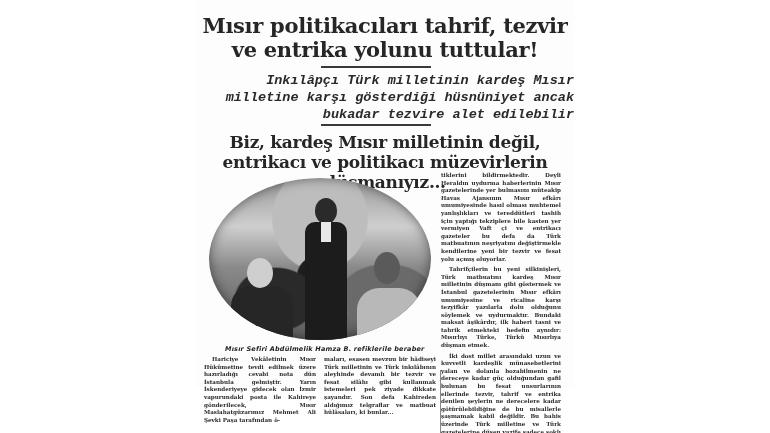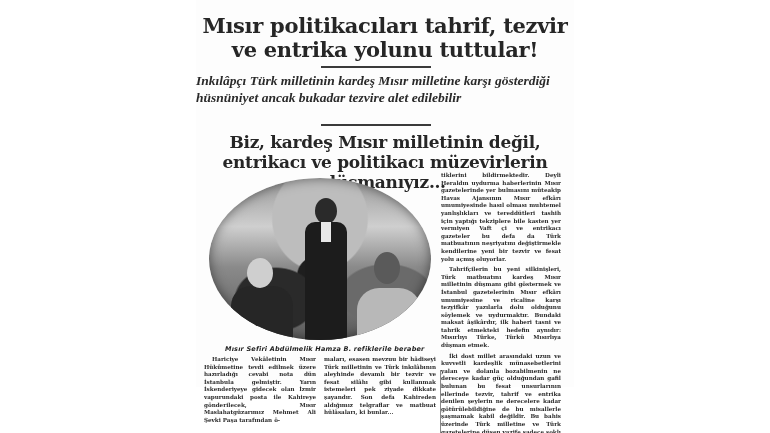--- a/index.html
+++ b/index.html
@@ -19,22 +19,22 @@
       font-family: "DejaVu Serif", serif; font-weight: bold;
       color: #262626; letter-spacing: -0.3px;
     }
     .h1 { top: 14px; font-size: 21px; line-height: 24px; }
     .rule {
       position: absolute; height: 2px; background: #3a3a3a;
     }
     .rule.r1 { top: 66px; left: 125px; width: 110px; }
     .rule.r2 { top: 124px; left: 125px; width: 110px; }
     .sub {
-      position: absolute; left: 0; width: 378px; text-align: left;
-      font-family: Liberation Serif, serif; font-style: italic; font-weight: bold;
+      position: absolute; left: 0; width: 378px; text-align: right;
+      font-family: Liberation Mono, monospace; font-style: italic; font-weight: bold;
       color: #2a2a2a; font-size: 13.5px; line-height: 17px;
     }
     .sub.s1 { top: 72px; }
     .h2 { top: 132px; font-size: 17px; line-height: 20px; }
     .photo {
       position: absolute; left: 13px; top: 178px; width: 222px; height: 162px;
       border-radius: 50%;
       background:
         radial-gradient(ellipse at 30% 75%, #2a2a2a 0 18%, transparent 19%),
         radial-gradient(ellipse at 50% 60%, #1e1e1e 0 14%, transparent 15%),

